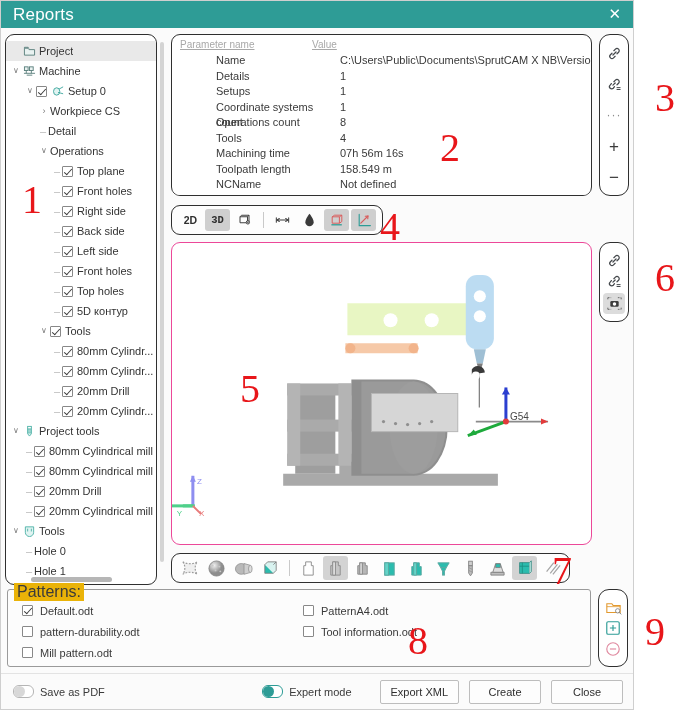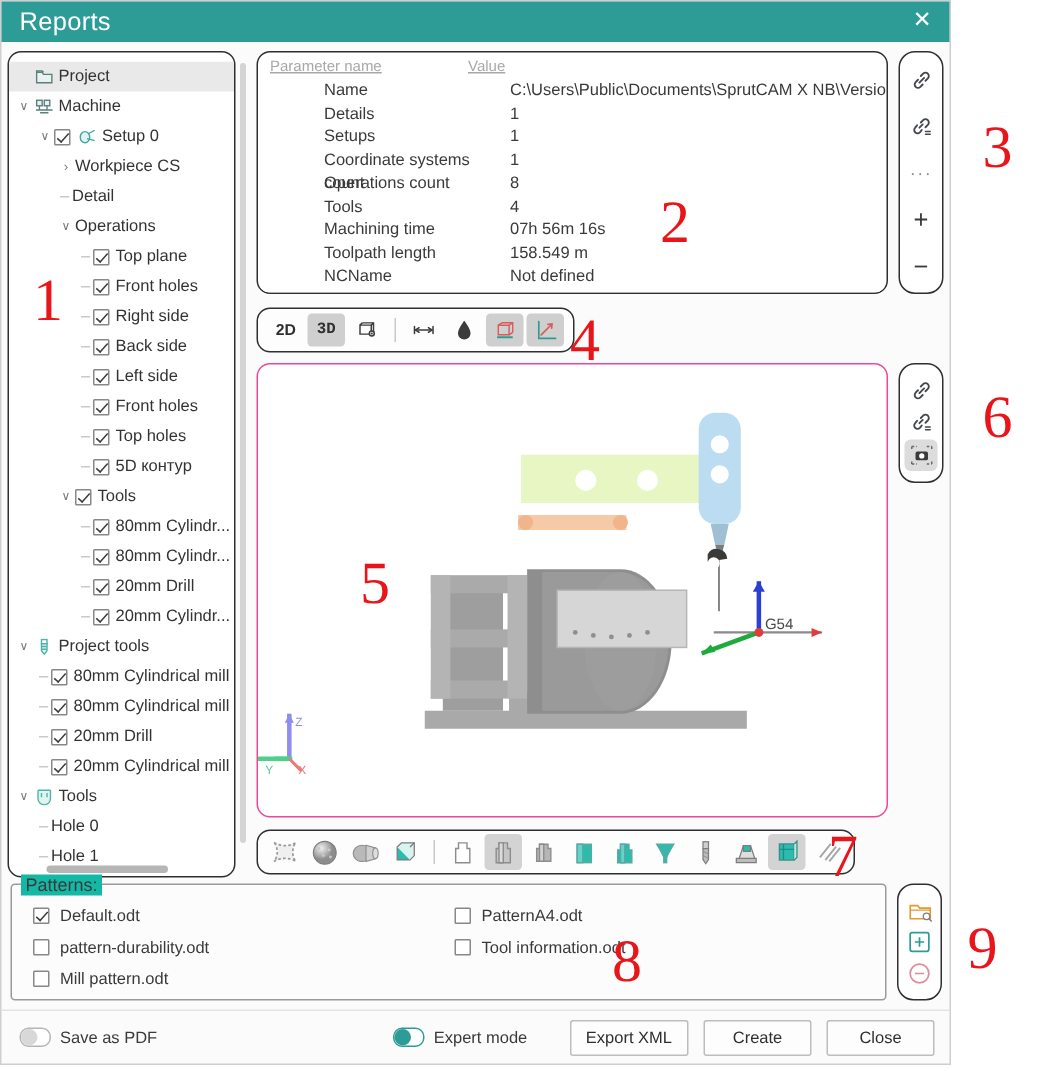--- a/index.html
+++ b/index.html
@@ -128,21 +128,21 @@
     display:inline-flex;align-items:center;justify-content:center;cursor:pointer;
   }
   .tsbtn.active{background:#d3d3d3;}
   
   .patterns-area{display:flex;flex-direction:row;padding:4px 5px 0 6px;}
   .patterns-box{
     flex:1 1 auto;border:1px solid #9a9a9a;border-radius:3px;background:#fcfcfc;
     position:relative;height:78px;box-sizing:border-box;padding:10px 10px 0 10px;
   }
   .patterns-legend{
-    position:absolute;top:-7px;left:6px;background:#14b8a6;padding:0 3px;font-size:12px;color:#3a3a3a;
+    position:absolute;top:-7px;left:6px;background:#eab308;padding:0 3px;font-size:16px;color:#3a3a3a;
   }
   .pat-grid{display:flex;flex-wrap:wrap;}
   .pat-item{width:50%;display:flex;align-items:center;height:21px;font-size:11px;color:#3a3a3a;text-align:right;}
   .pat-item .cb{margin-right:7px;margin-left:4px;}
   .side-tools.t9{height:78px;justify-content:space-around;margin-left:7px;}
   
   .footer{
     flex:0 0 36px;height:36px;display:flex;align-items:center;
     padding:0 10px 0 12px;box-sizing:border-box;border-top:1px solid #e3e3e3;margin-top:6px;
   }

